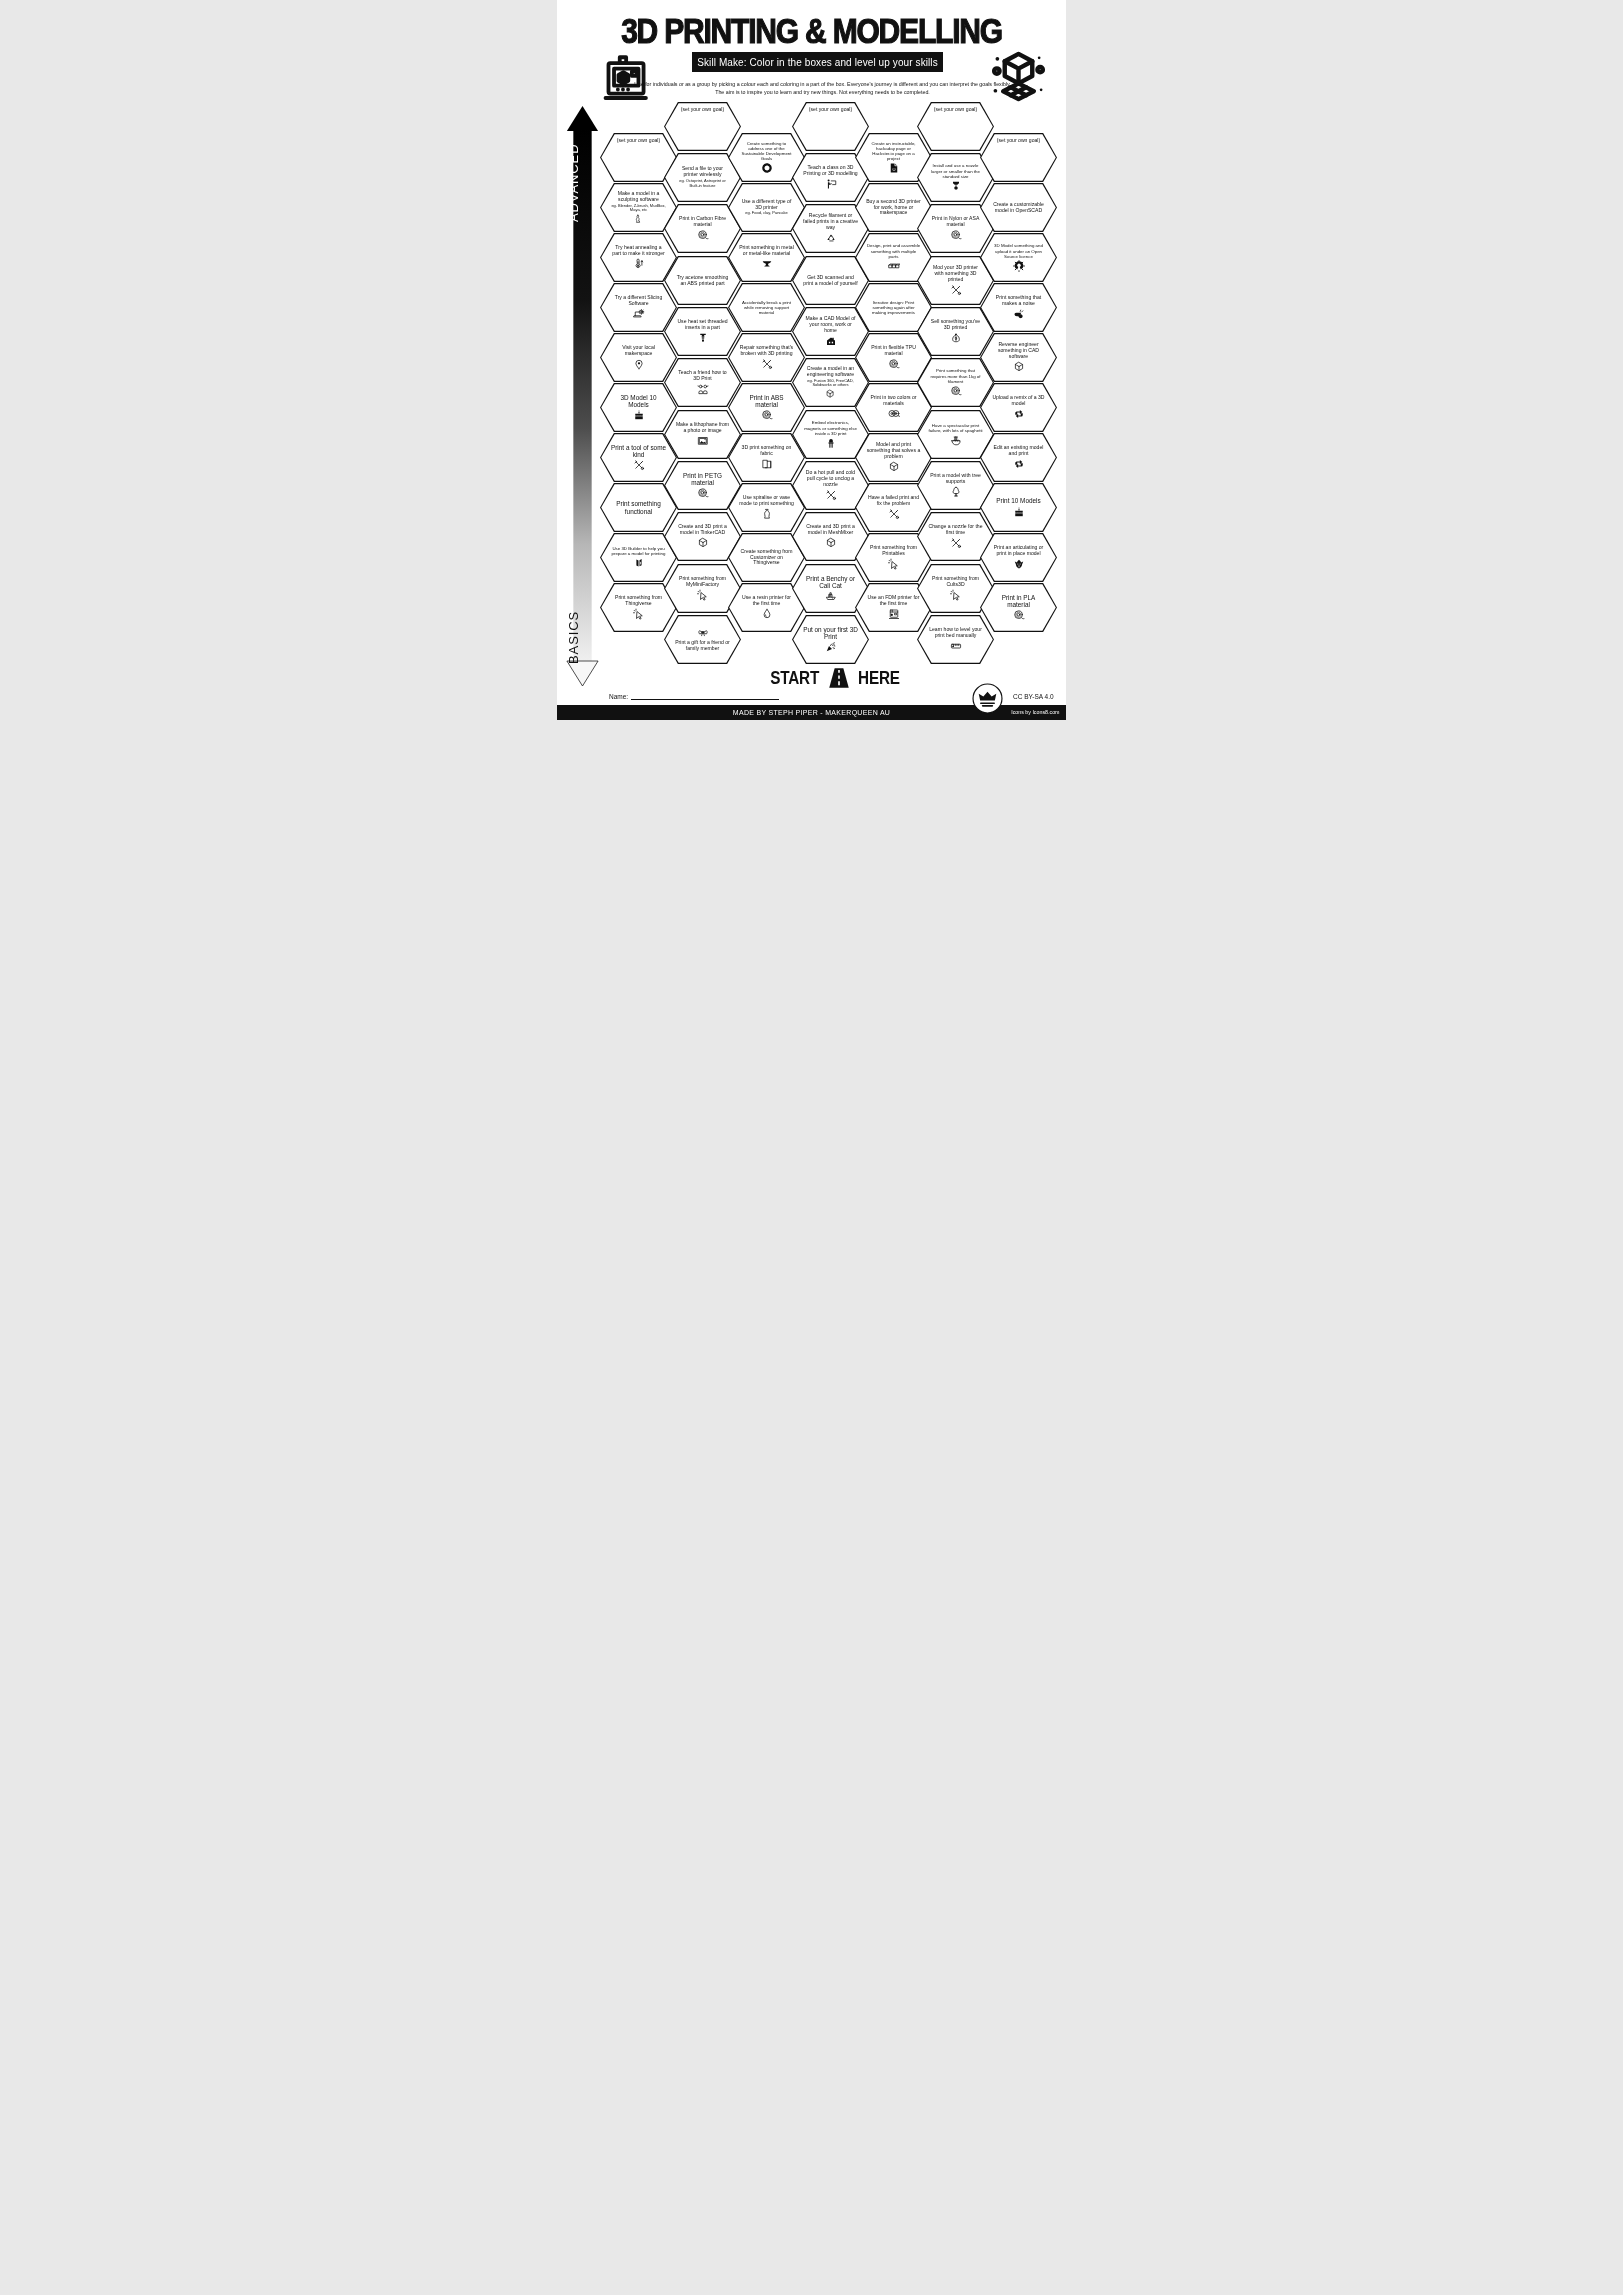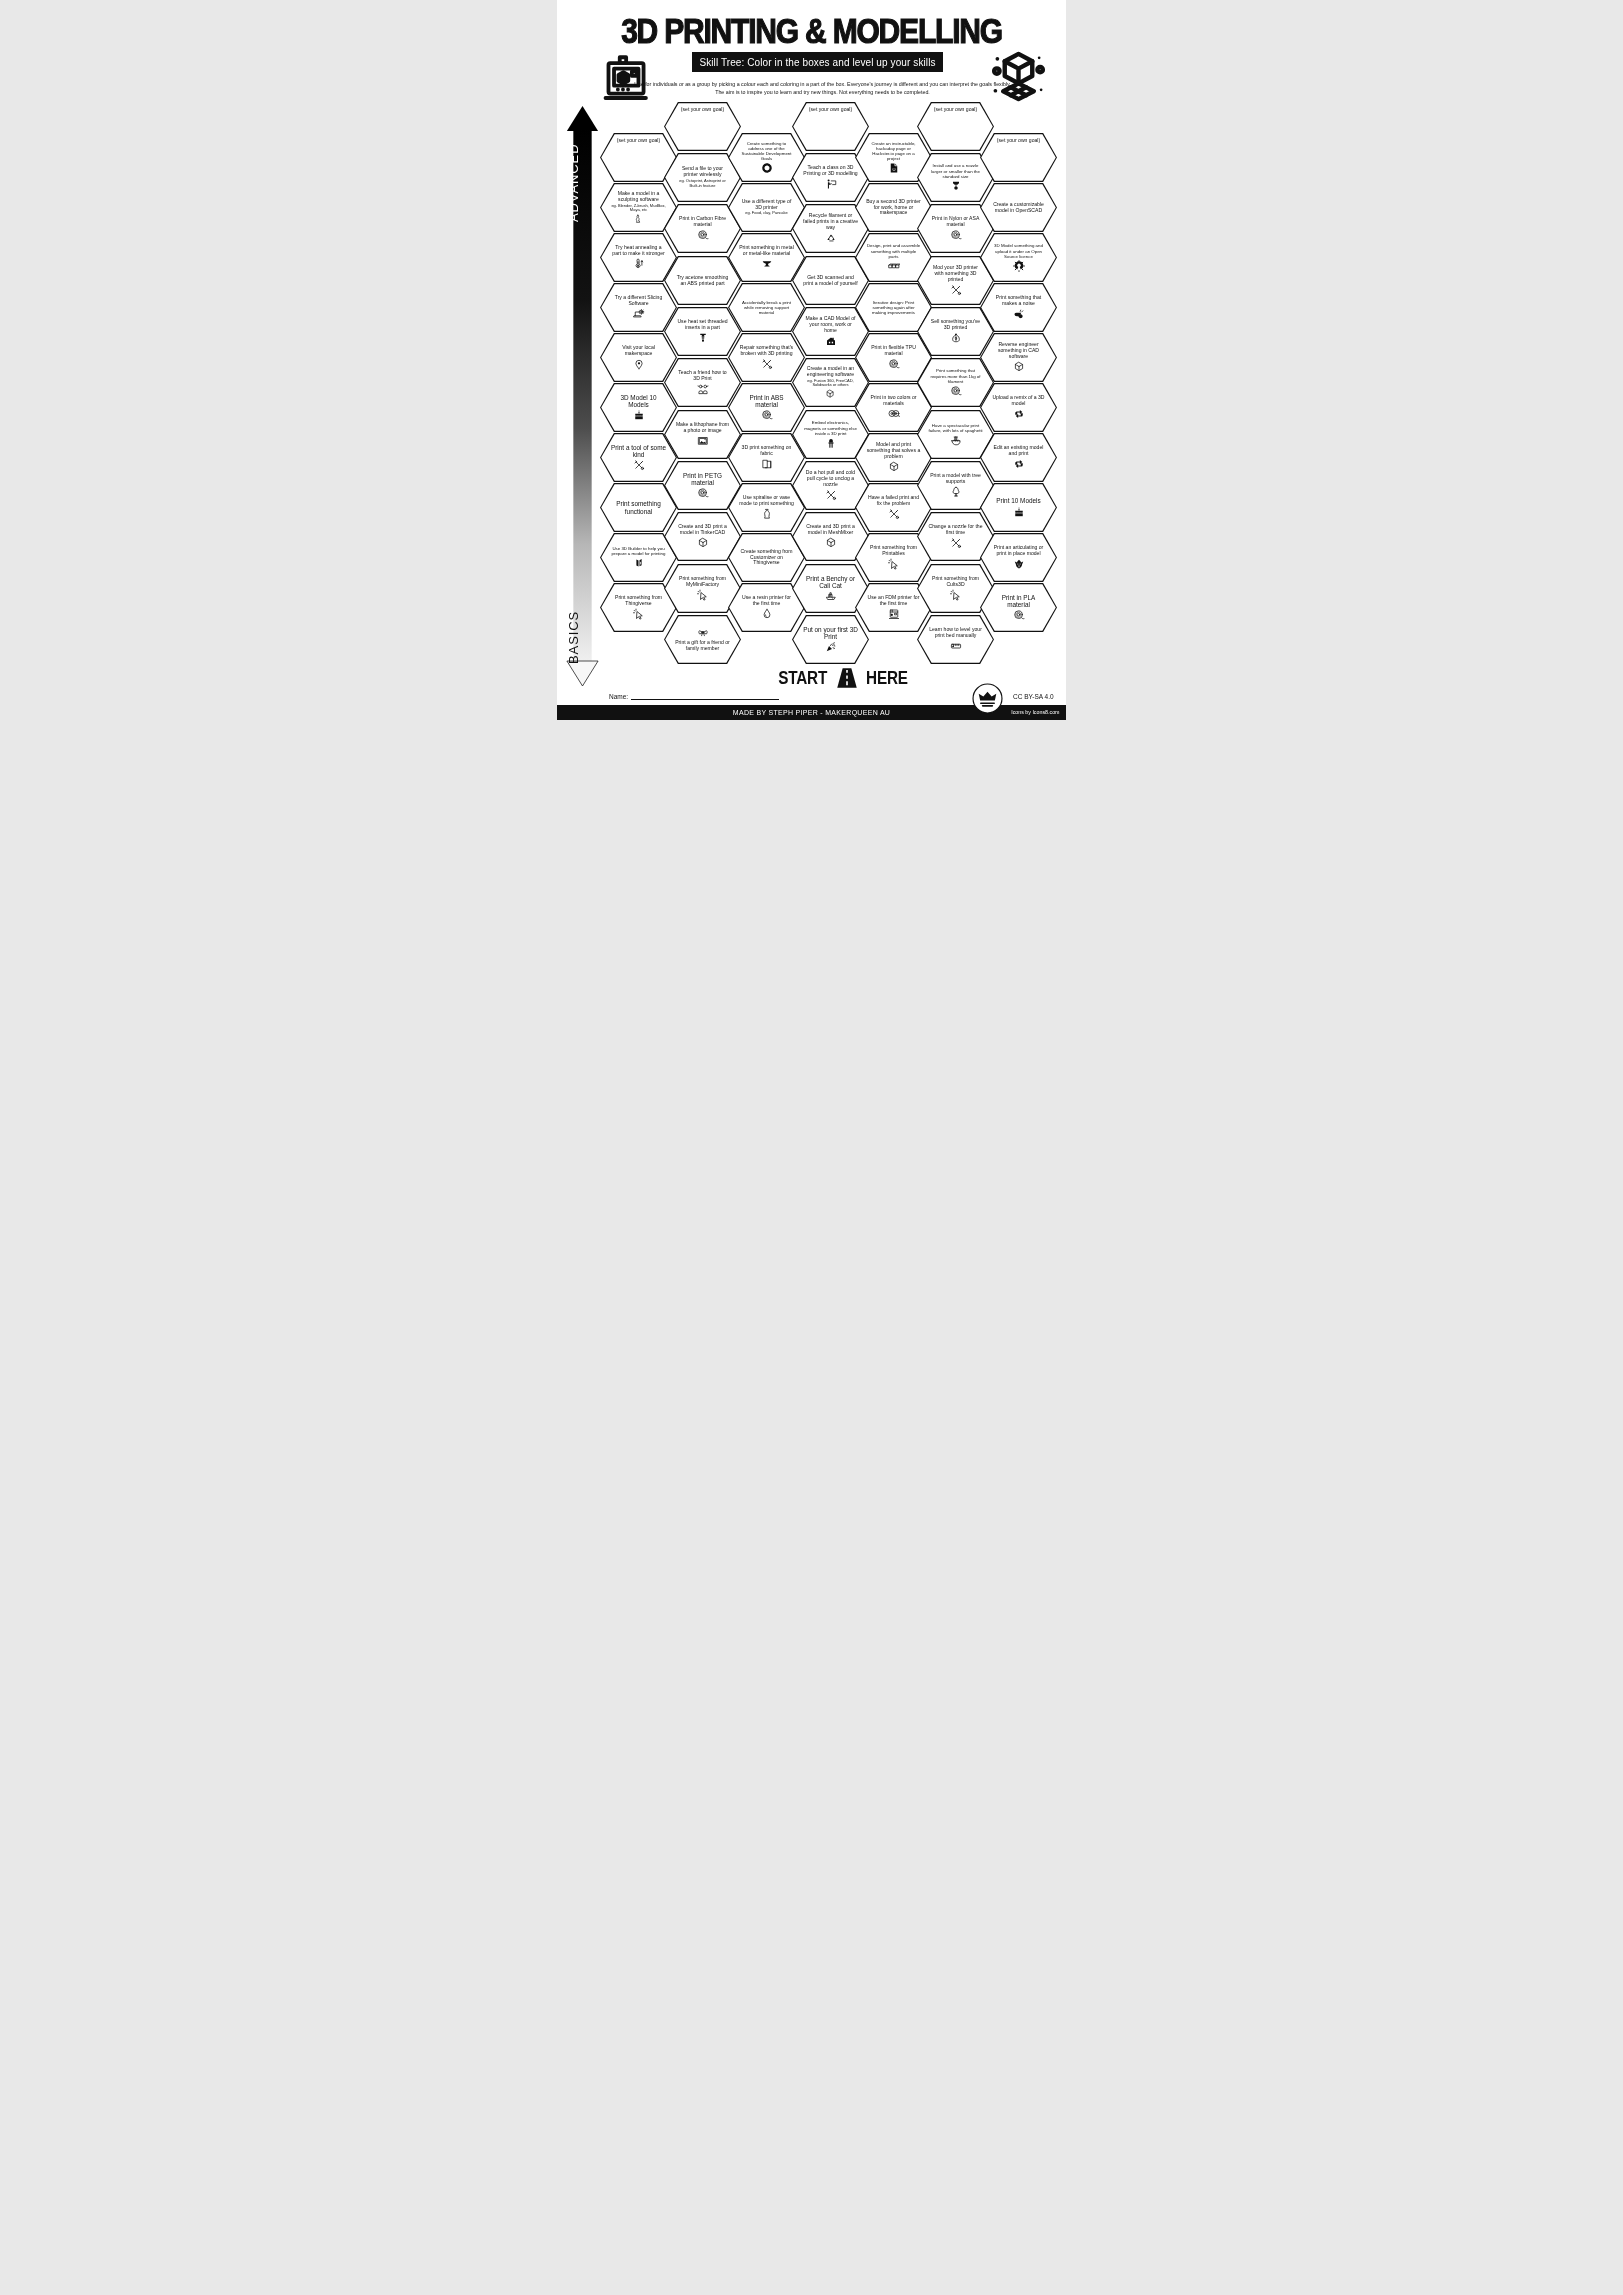--- a/index.html
+++ b/index.html
@@ -38,21 +38,21 @@
   .sz-sm{font-size:4.4px;}
   .hex-sub{font-size:4px;line-height:1.18;}
   .hex-icon{display:block;}
   .hex-icon svg{width:12px;height:12px;display:block;stroke:#111;fill:none;stroke-width:1.5;
                 stroke-linecap:round;stroke-linejoin:round;}
   .has-sub .hex-icon svg{width:10.2px;height:10.2px;}
   .hex.goal .hex-inner{justify-content:flex-start;padding-top:3.7px;}
   .hex.goal .hex-label{font-size:5.1px;}
 
   
-  .start-row{position:absolute;left:48px;top:667px;width:476px;display:flex;align-items:center;
+  .start-row{position:absolute;left:40px;top:667px;width:476px;display:flex;align-items:center;
              justify-content:center;gap:6.5px;}
   .start-word{font-size:15.3px;font-weight:700;letter-spacing:-0.2px;transform:scaleY(1.15);}
   .road-ico svg{width:26px;height:22px;display:block;}
   .name-row{position:absolute;left:52px;top:692px;display:flex;align-items:flex-end;gap:3.2px;font-size:6.5px;}
   .name-line{display:inline-block;width:148px;height:7px;border-bottom:1.1px solid #111;}
   .license{position:absolute;left:456px;top:693px;font-size:6.5px;}
   .mq-logo{position:absolute;left:415px;top:683px;width:31px;height:31px;z-index:3;}
   .mq-logo svg{width:100%;height:100%;display:block;}
   .footbar{position:absolute;left:0;top:705px;width:509px;height:15px;background:#111;color:#fff;}
   .credit{position:absolute;left:0;width:100%;text-align:center;line-height:15px;font-size:7px;letter-spacing:0.3px;}
@@ -85,21 +85,21 @@
         <circle cx="3.4" cy="4.6" r=".75" fill="#111" stroke="none"></circle>
         <circle cx="20.4" cy="4.2" r=".55" fill="#111" stroke="none"></circle>
         <circle cx="2.6" cy="17.6" r=".75" fill="#111" stroke="none"></circle>
         <circle cx="21.2" cy="17.2" r=".55" fill="#111" stroke="none"></circle>
         <circle cx="20.8" cy="9" r="1.1"></circle>
         <circle cx="3.2" cy="9.6" r="1.1"></circle>
       </svg>
   </div>
 
   <div class="subbar">
-    <span>Skill Tree:  Color in the boxes and level up your skills</span>
+    <span>Skill Make:  Color in the boxes and level up your skills</span>
   </div>
   <div class="desc">Use for individuals or as a group by picking a colour each and coloring in a part of the box.  Everyone's journey is different and you can interpret the goals flexibly.  The aim is to inspire you to learn and try new things. Not everything needs to be completed.</div>
 
   <div class="lvl-arrow">
     <svg viewBox="0 0 72 1253" preserveAspectRatio="none">
       <defs>
         <linearGradient id="lvlg" x1="0" y1="0" x2="0" y2="1">
           <stop offset="0" stop-color="#000"></stop>
             <stop offset="0.32" stop-color="#121212"></stop>
           <stop offset="0.56" stop-color="#4d4d4d"></stop>

